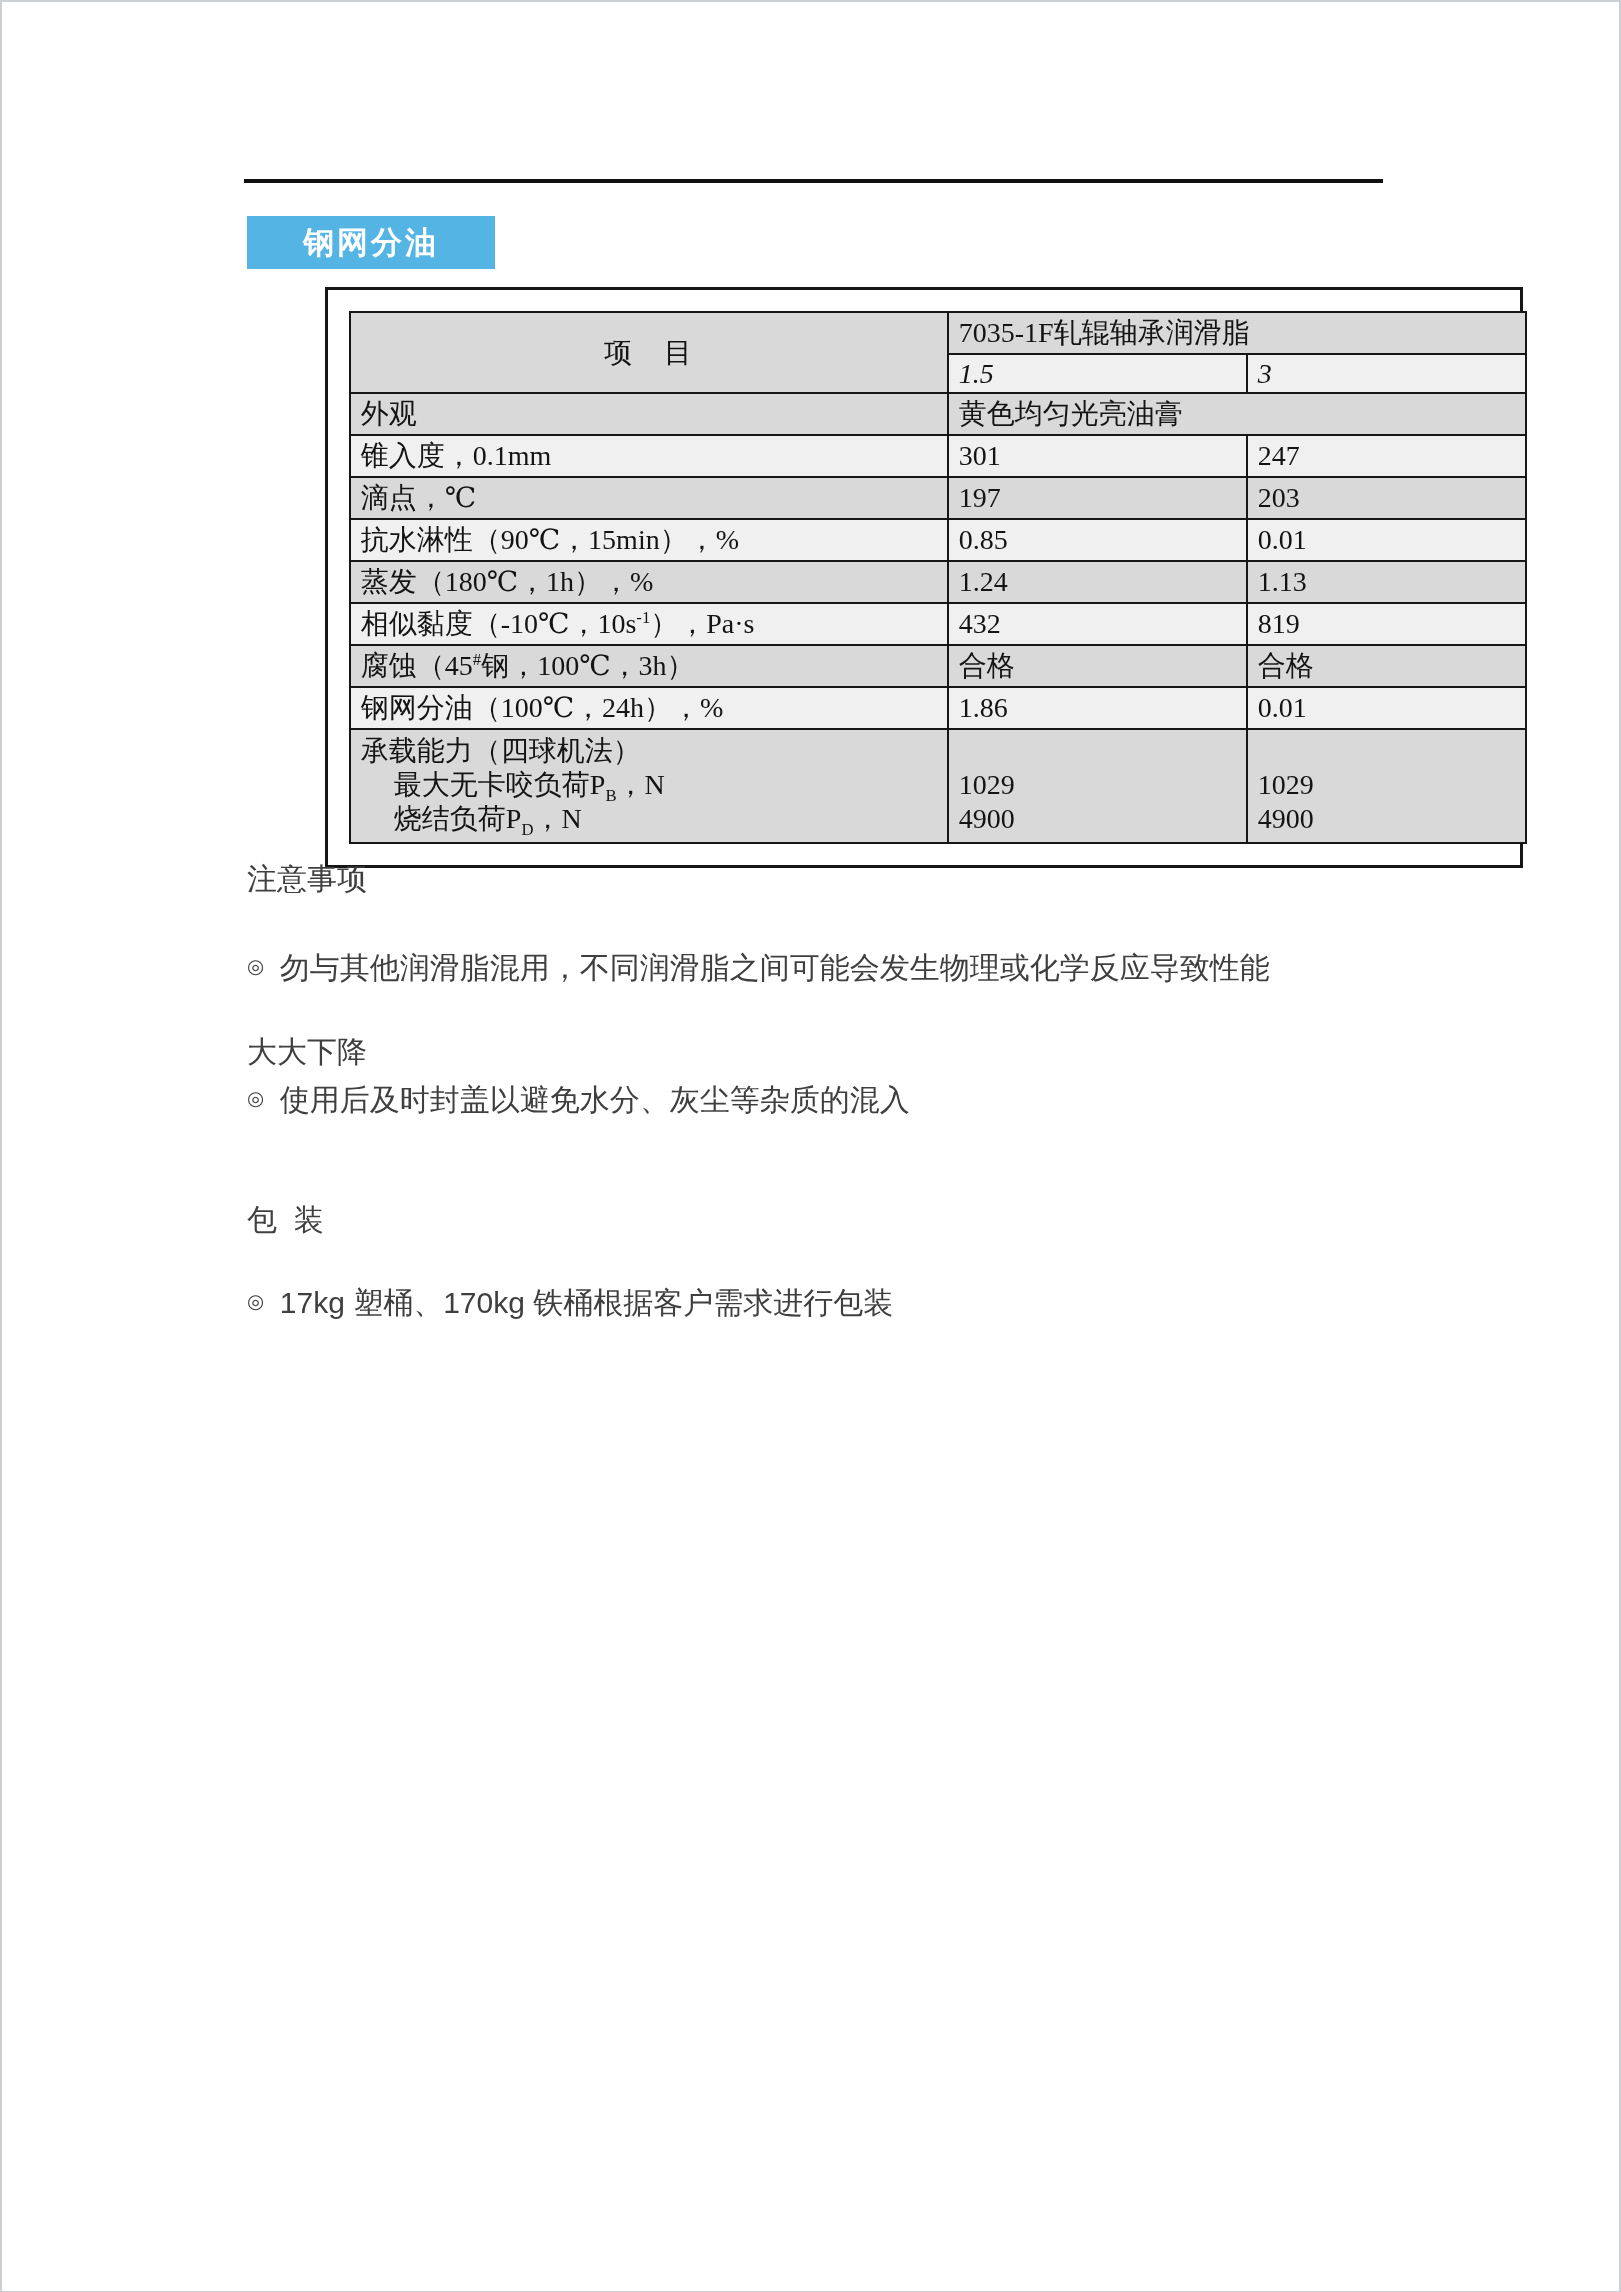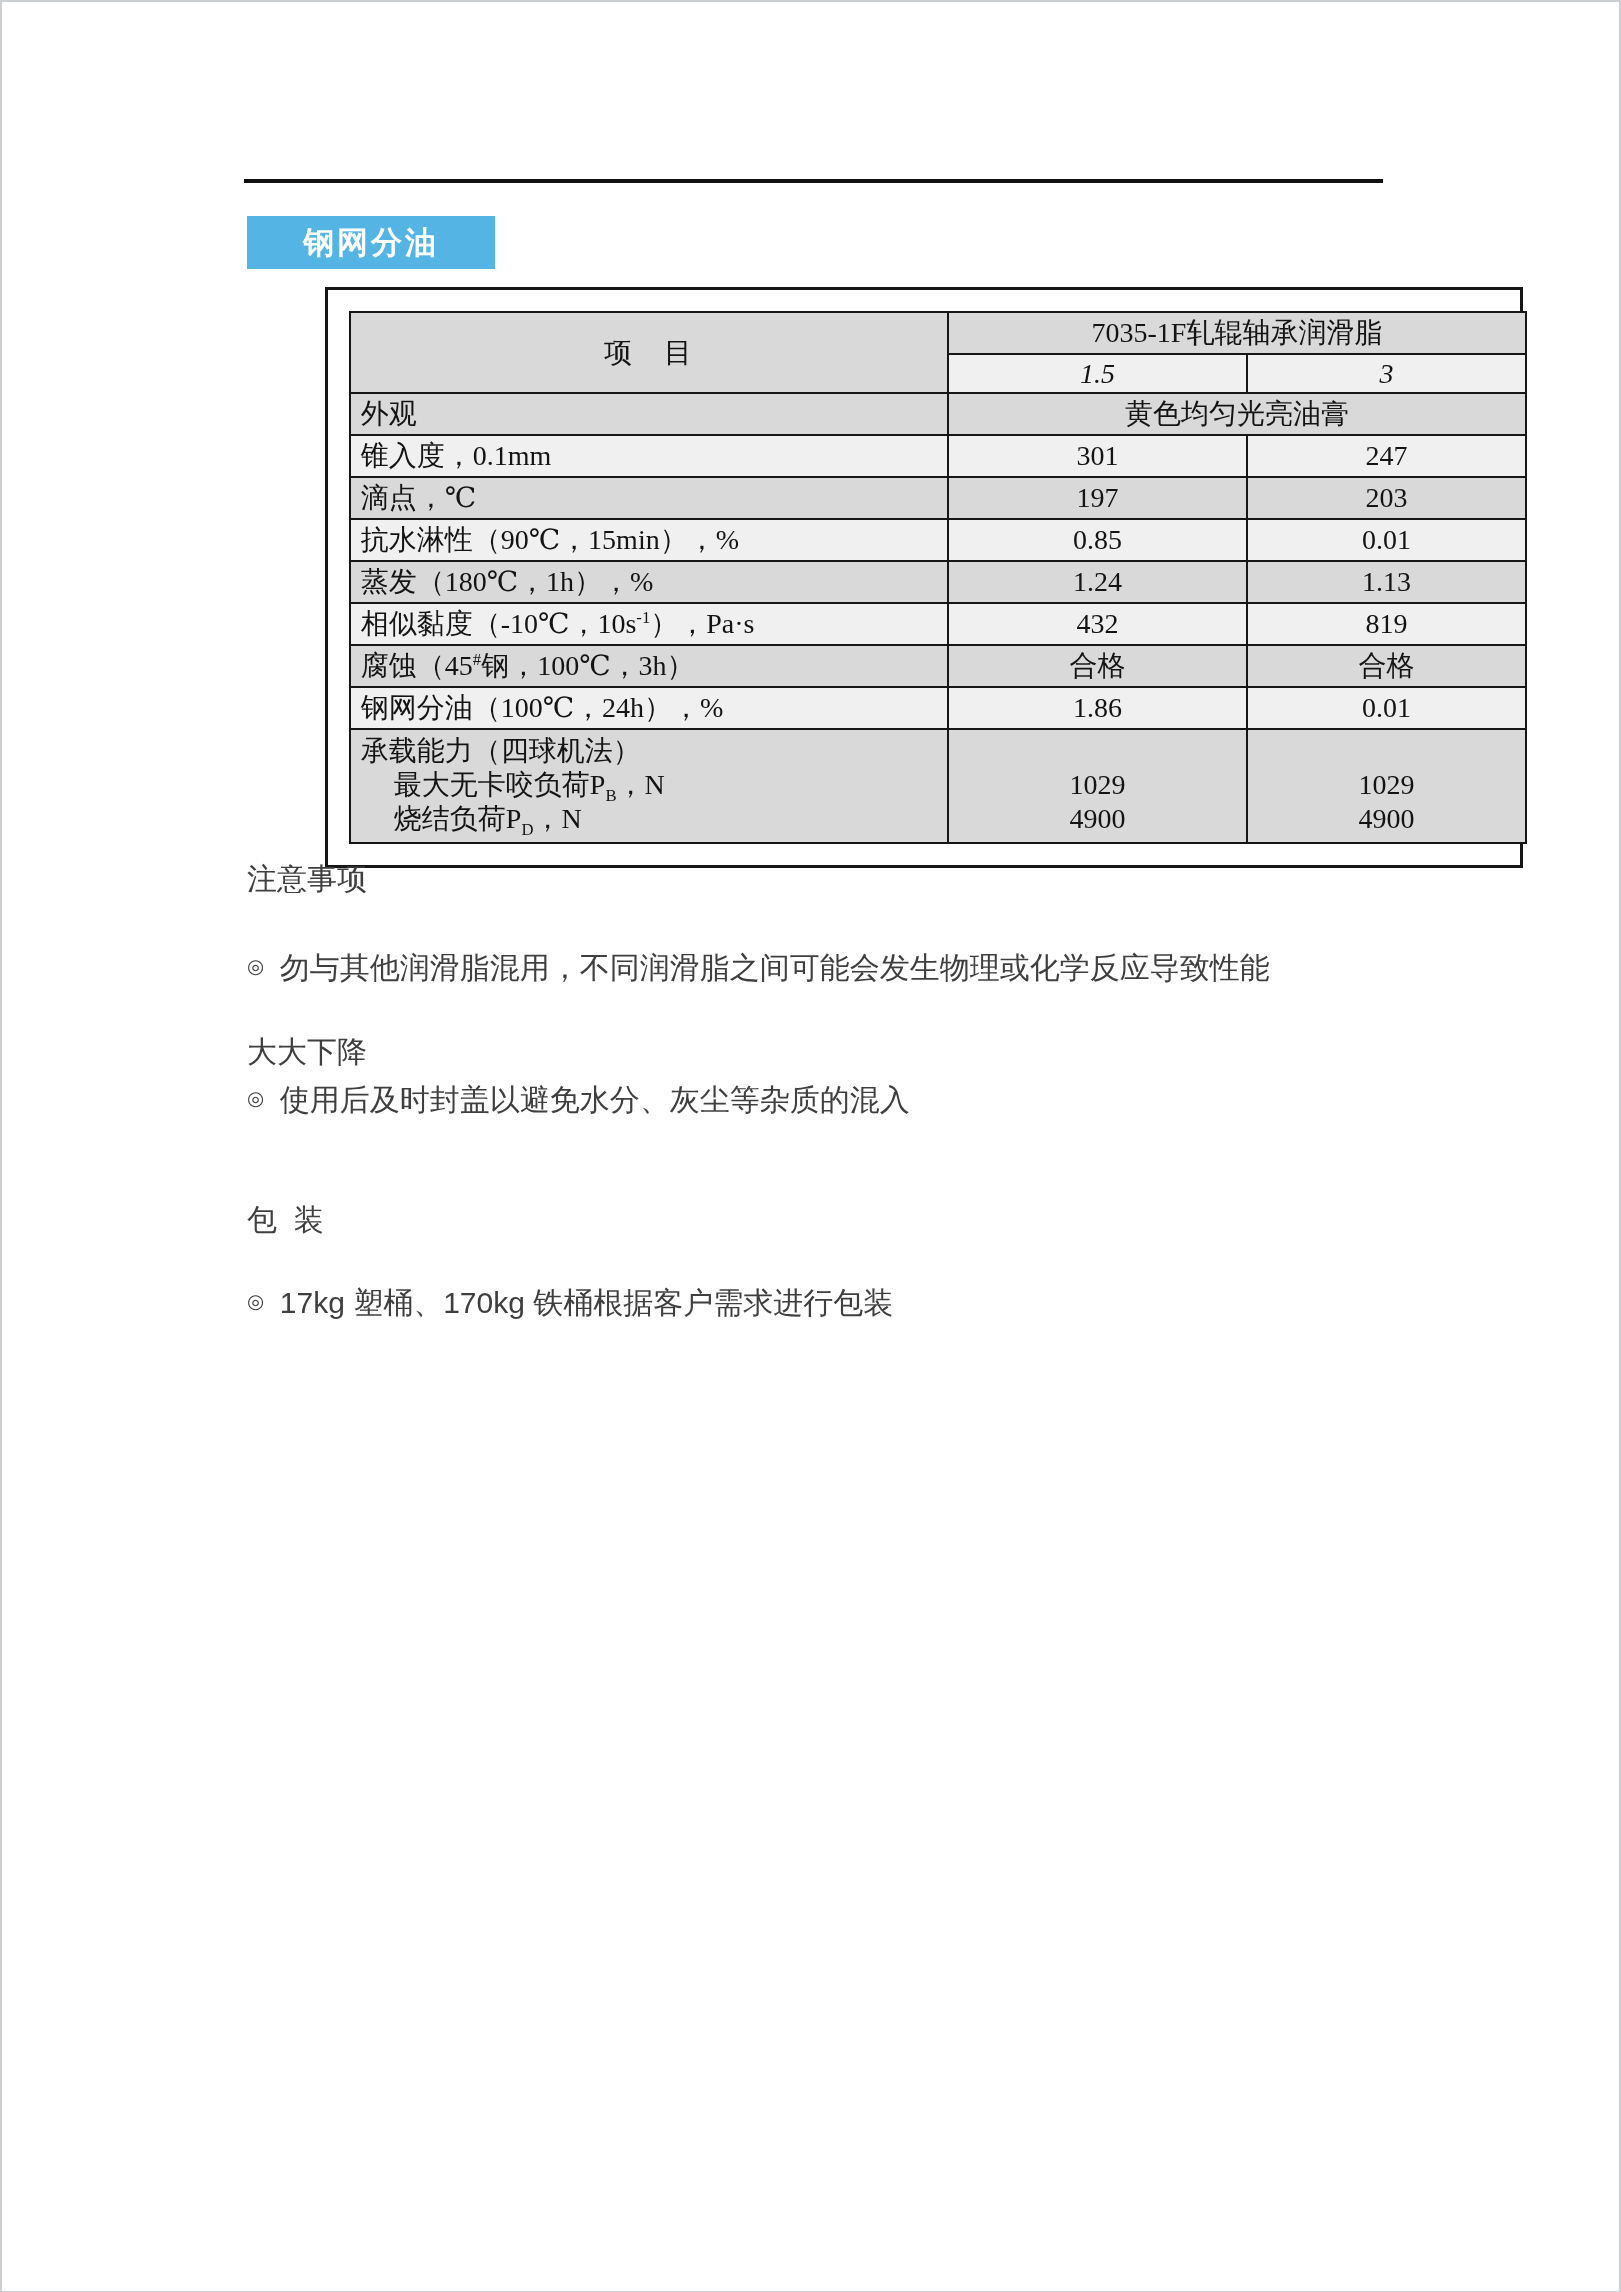--- a/index.html
+++ b/index.html
@@ -37,21 +37,21 @@
   }
   table.data td{
     border:2px solid #161616;
     border-top-width:2.9px;border-bottom-width:2.9px;
     padding:1px 9.8px;height:33px;overflow:hidden;
     vertical-align:middle;
   }
   .r-gray td{background:#d9d9d9;}
   .r-light td{background:#f0f0f0;}
   td.lbl{text-align:left;padding-left:33px;}
-  td.ctr{text-align:center;}
+  td.ctr{}
   td.head-item{text-align:center;letter-spacing:2px;background:#d9d9d9;}
   tr.hdr1 td{height:29px;}
   tr.hdr2 td{height:35px;font-style:italic;}
   sup{font-size:16.7px;line-height:0;}
   sub{font-size:16.7px;line-height:0;}
   tr.grp td{height:auto;padding-top:3.9px;padding-bottom:5.9px;}
   .gl{height:34px;line-height:34px;white-space:nowrap;}
   .gl.indent{margin-left:33px;}
   
   .note-line{

